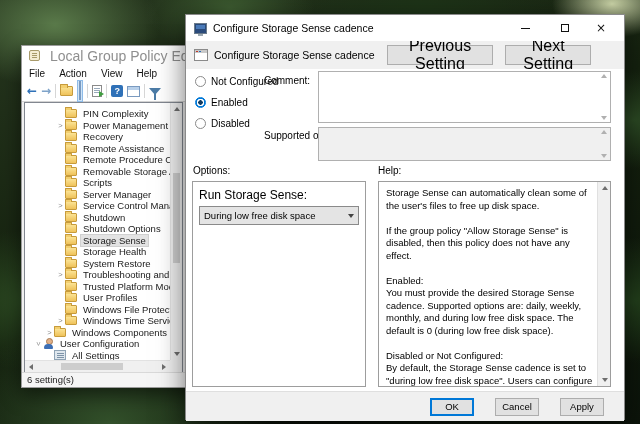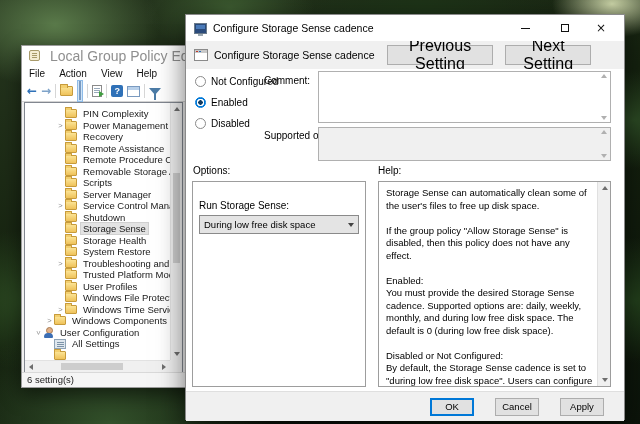--- a/index.html
+++ b/index.html
@@ -136,21 +136,21 @@
   .lbl-supported { position:absolute; left:78px; top:61px; }
   .txt-arrows { position:absolute; right:2px; top:2px; bottom:2px; width:8px;
                 display:flex; flex-direction:column; justify-content:space-between; align-items:center; }
   .mini-tri-up { width:0;height:0;border-left:3px solid transparent;border-right:3px solid transparent;border-bottom:4px solid #b0b0b0; }
   .mini-tri-down { width:0;height:0;border-left:3px solid transparent;border-right:3px solid transparent;border-top:4px solid #b0b0b0; }
 
   .lbl-options { position:absolute; left:7px; top:96px; }
   .lbl-help { position:absolute; left:192px; top:96px; }
   .options-box { position:absolute; left:6px; top:112px; width:174px; height:206px;
                  background:#fff; border:1px solid #9d9d9d; padding:6px; }
-  .run-label { font-size:10px;margin-top:12px; }
+  .run-label { font-size:12px; }
   .dropdown { margin-top:4px; width:160px; height:19px; background:#e4e4e4; border:1px solid #8a8a8a;
               display:flex; align-items:center; font-size:9.5px; padding:0 4px; }
   .dd-text { flex:1; white-space:nowrap; overflow:hidden; }
   .dd-chev { width:0;height:0;border-left:3.5px solid transparent;border-right:3.5px solid transparent;border-top:4px solid #444; }
 
   .help-box { position:absolute; left:192px; top:112px; width:233px; height:206px;
               background:#fff; border:1px solid #9d9d9d; }
   .help-text { position:absolute; left:0; top:0; right:13px; bottom:0; padding:5px 4px 5px 7px;
                font-size:9.5px; line-height:12.5px; white-space:pre-wrap; overflow:hidden; }
   .help-sb { position:absolute; right:0; top:0; bottom:0; width:13px; background:#f0f0f0; border-left:1px solid #e0e0e0; }
@@ -247,20 +247,25 @@
     <span class="ticon ticon-folder"></span>
     <span class="tlabel">Service Control Mana</span>
   </div>
 
   <div class="trow" style="padding-left: 31px;">
     <span class="chev"></span>
     <span class="ticon ticon-folder"></span>
     <span class="tlabel">Shutdown</span>
   </div>
 
+  <div class="trow" style="padding-left: 31px;">
+    <span class="chev"></span>
+    <span class="ticon ticon-folder"></span>
+    <span class="tlabel">Shutdown Options</span>
+  </div>
 
   <div class="trow selected" style="padding-left: 31px;">
     <span class="chev"></span>
     <span class="ticon ticon-folder"></span>
     <span class="tlabel">Storage Sense</span>
   </div>
 
   <div class="trow" style="padding-left: 31px;">
     <span class="chev"></span>
     <span class="ticon ticon-folder"></span>

